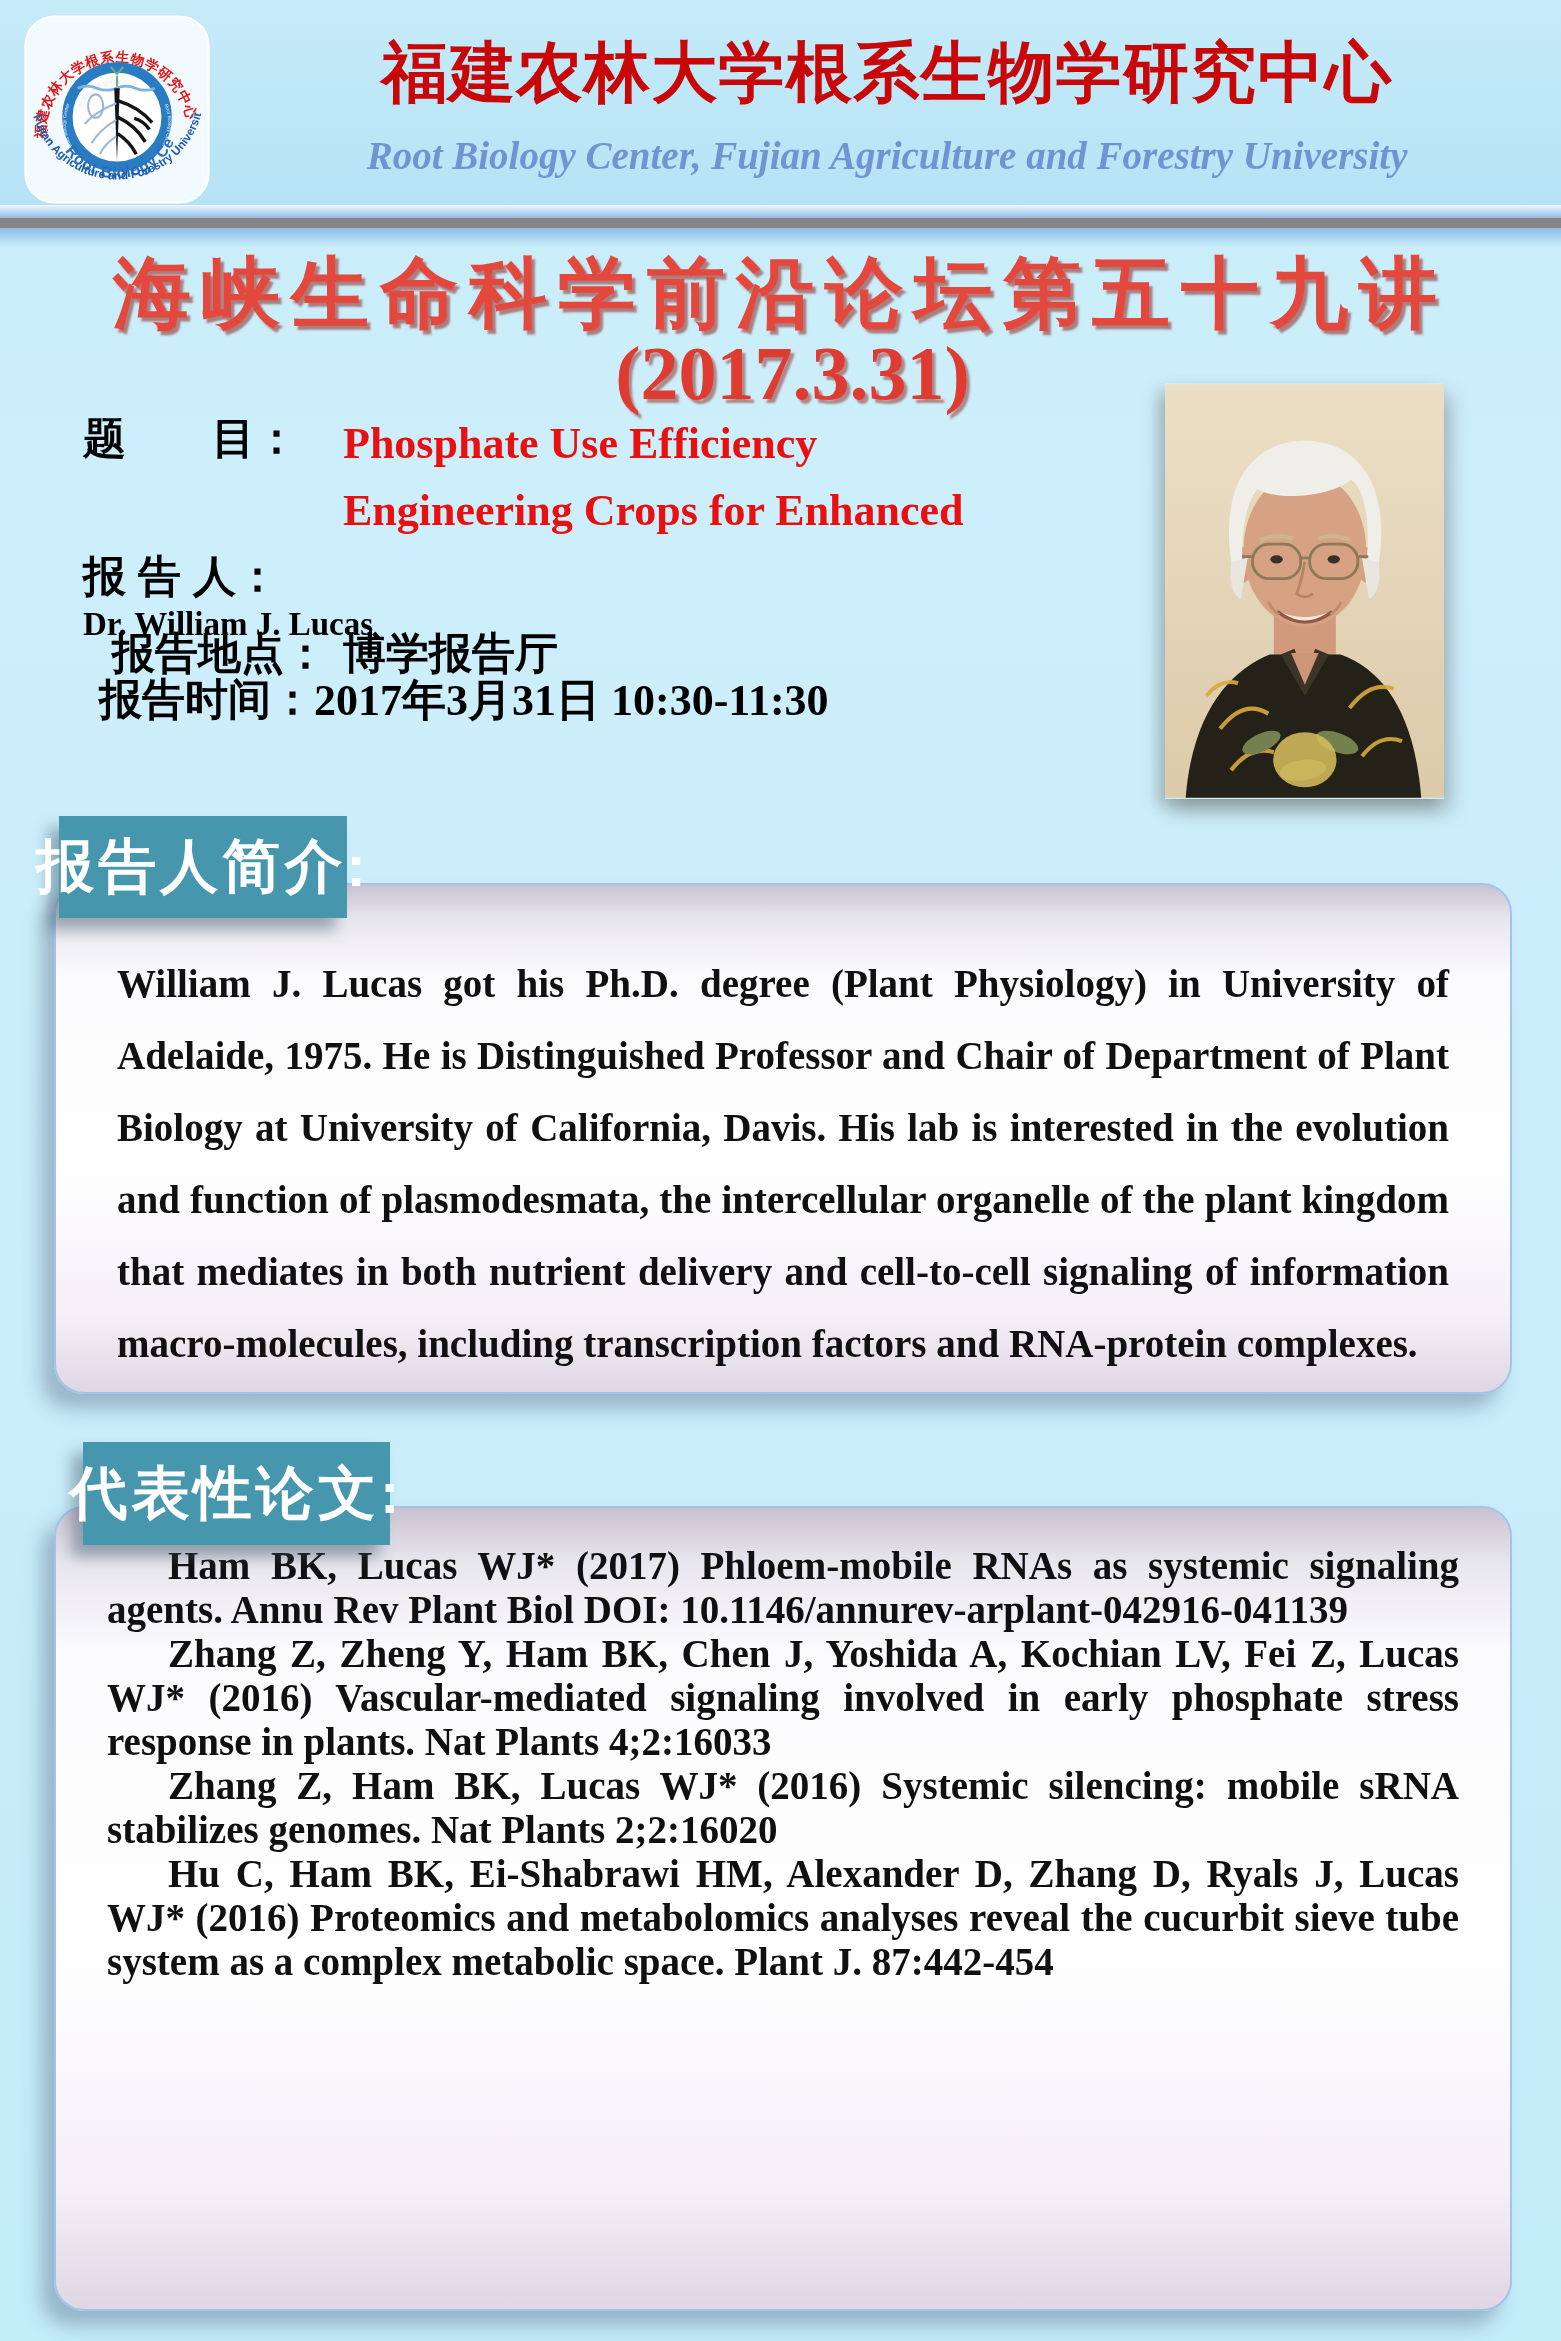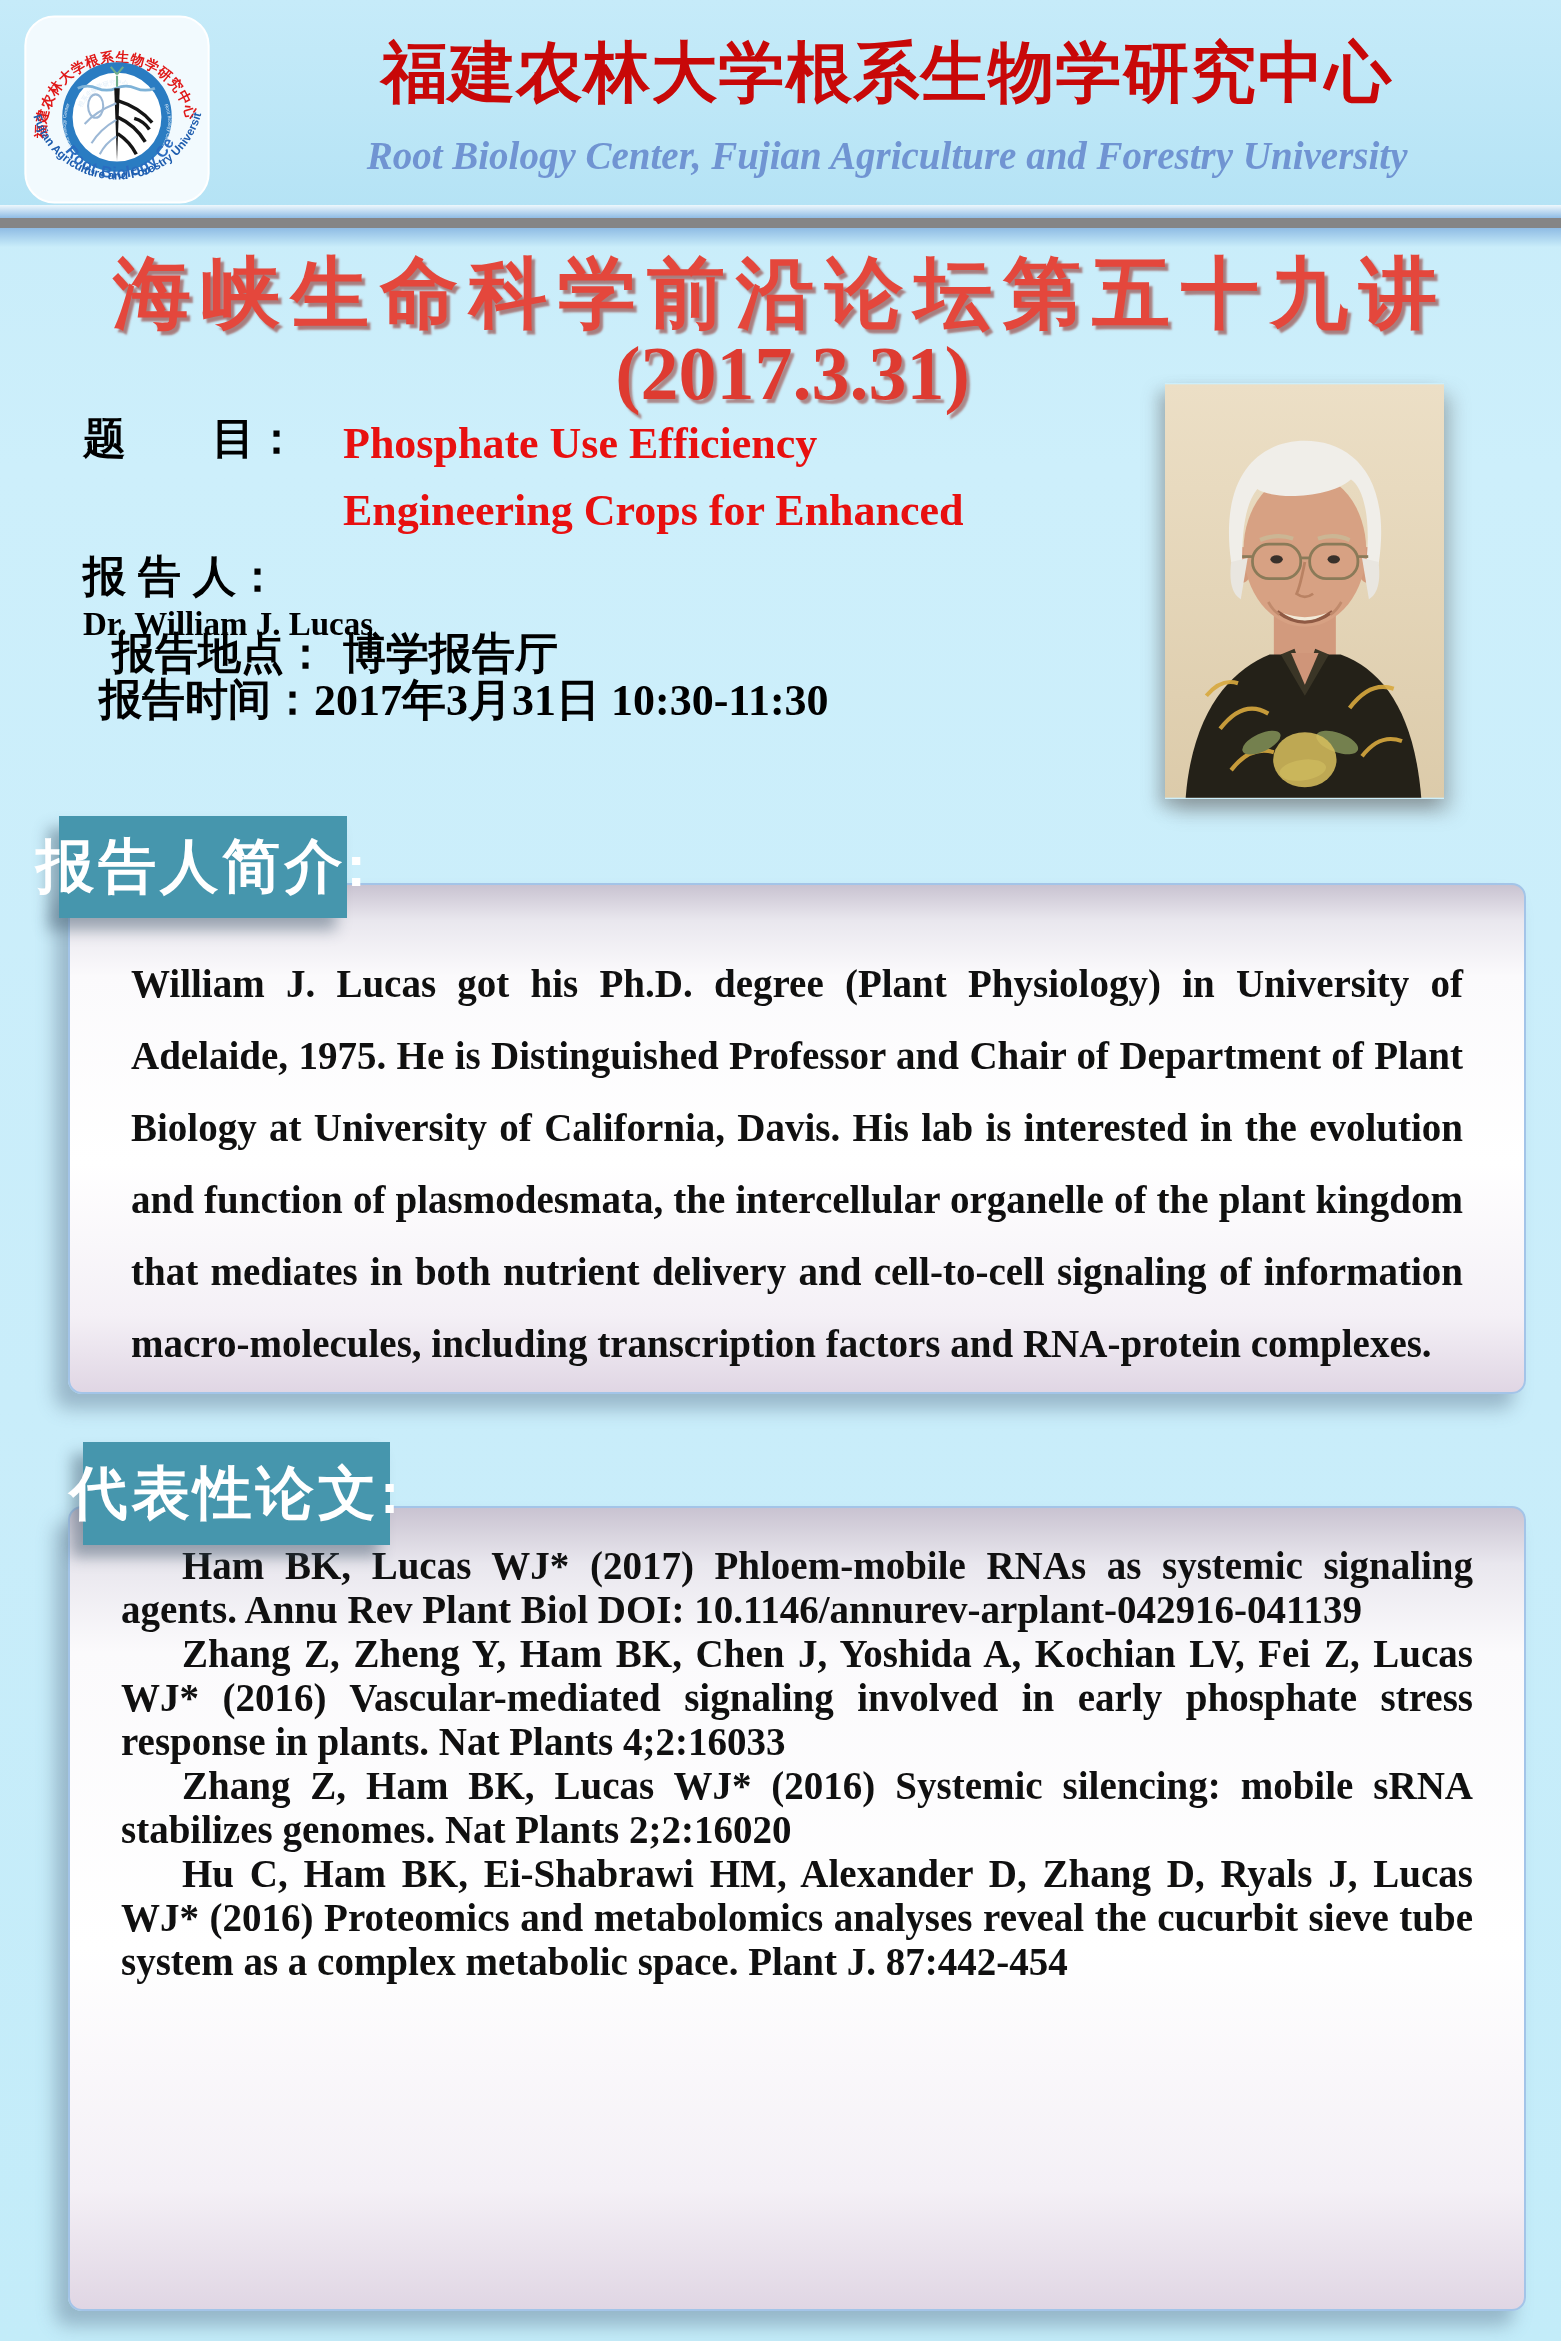--- a/index.html
+++ b/index.html
@@ -46,21 +46,21 @@
   .photo{position:absolute;left:1165px;top:383px;width:279px;height:416px;
          box-shadow:-8.3px 8.3px 15px rgba(95,95,95,.35), 6.9px 12.4px 19px rgba(95,95,95,.4);}
   .photo svg{display:block;width:100%;height:100%;}
   
   .tag{position:absolute;background:#4696ad;color:#ffffff;font-weight:bold;font-size:58px;
        display:flex;align-items:center;justify-content:center;letter-spacing:4.1px;
        box-shadow:-11px 12.4px 13.8px rgba(60,85,105,.45);z-index:5;white-space:nowrap;}
   .tag-bio{left:59px;top:816px;width:288px;height:102px;}
   .tag-pub{left:83px;top:1442px;width:307px;height:103px;}
   
-  .panel{position:absolute;left:68px;width:1454px;border:2.8px solid #a3c4e8;border-radius:14px;
+  .panel{position:absolute;left:54px;width:1454px;border:2.8px solid #a3c4e8;border-radius:30px;
          background:linear-gradient(180deg,#c9c3d1 0%,#e9e7ee 7%,#fbfafc 18%,#ffffff 55%,#f4f0f6 85%,#e0d6e4 100%);
          box-shadow:-12.4px 15px 18px rgba(95,120,145,.45);overflow:hidden;z-index:1;}
   .panel-bio{top:883px;height:507px;}
   .panel-pub{top:1506px;height:801px;}
   .panel-text{font-family:"Liberation Serif",serif;font-weight:bold;color:#101010;text-align:justify;}
   .bio-text{position:absolute;left:61px;right:61px;top:63px;font-size:39px;line-height:72px;}
   .pub-text{position:absolute;left:51px;right:51px;top:36px;font-size:39px;line-height:44px;}
   .pub-text p{margin:0;text-indent:61px;}
 </style>
 </head>

